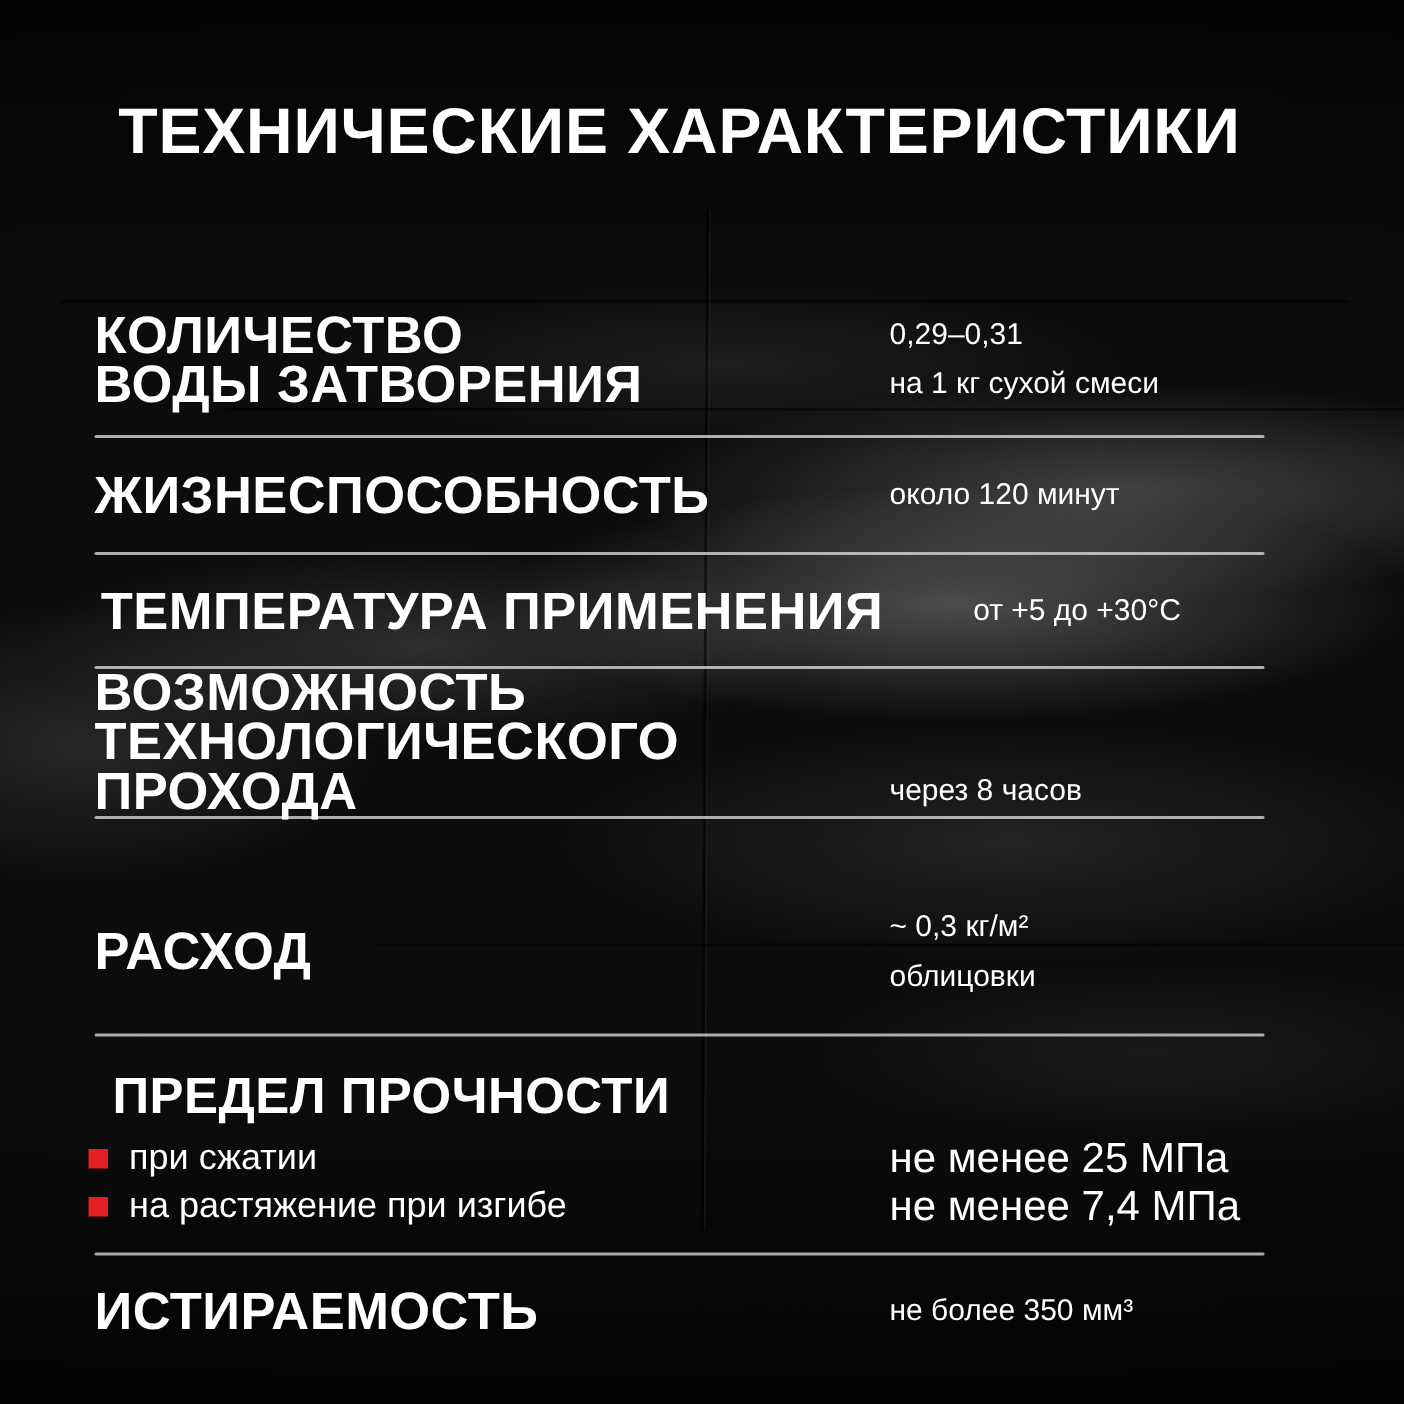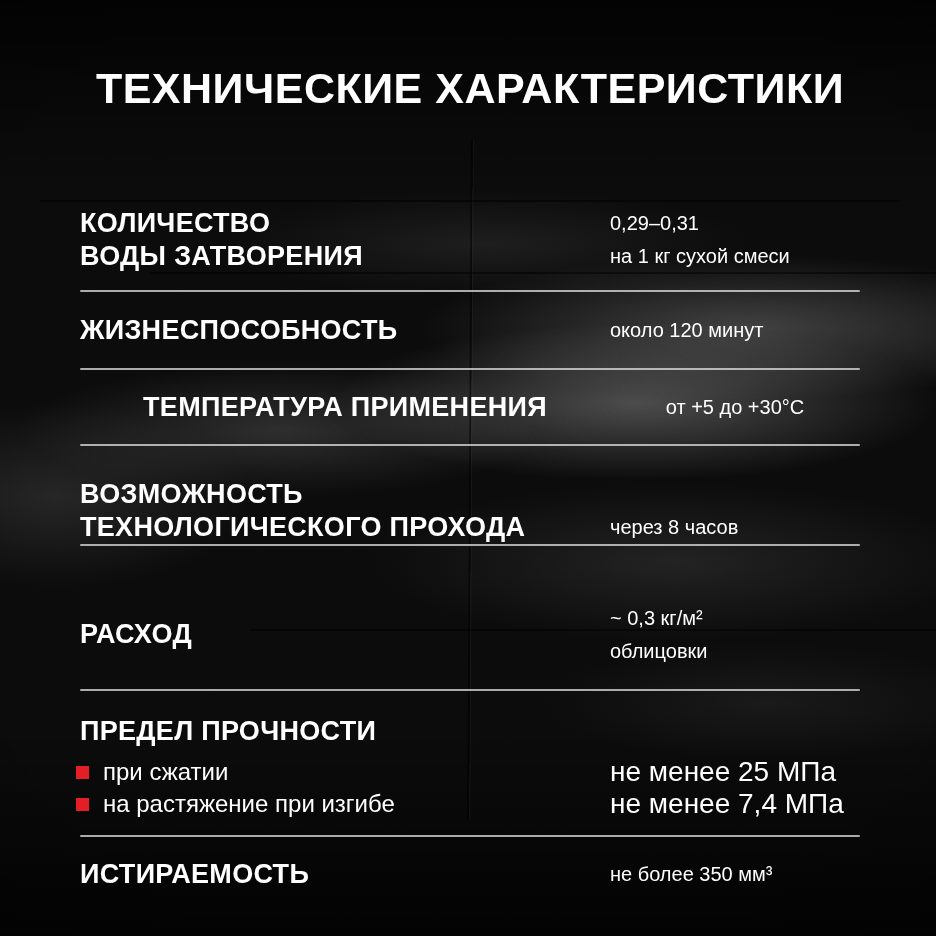--- a/index.html
+++ b/index.html
@@ -20,38 +20,38 @@
       radial-gradient(34% 9% at 82% 75%, rgba(60,60,60,.28), rgba(60,60,60,0) 70%);
   }
   .noise{position:absolute;left:0;top:0;width:936px;height:936px;mix-blend-mode:overlay;opacity:.9;pointer-events:none;}
   .seam{position:absolute;pointer-events:none;}
   .seam-v{left:469px;top:140px;height:680px;width:2px;background:rgba(0,0,0,.55);box-shadow:1px 0 0 rgba(255,255,255,.05);transform:rotate(.3deg);}
   .seam-h{left:0;right:0;height:2px;background:rgba(0,0,0,.5);}
   .seam-h1{top:200px;left:40px;width:860px;}
   .seam-h2{top:272px;left:150px;width:786px;}
   .seam-h3{top:629px;left:250px;width:686px;}
 
-  .content{position:absolute;left:80px;top:0;width:780px;}
+  .content{position:absolute;left:63px;top:0;width:780px;}
   .title{
     margin:64px 0 0 0;height:48px;line-height:48px;
     font-size:43px;font-weight:700;letter-spacing:.5px;
     text-align:center;white-space:nowrap;color:#fff;
   }
   .spec-table{margin-top:78px;}
   .row{display:flex;align-items:center;}
   .row.align-top{align-items:flex-end;padding-top:20px;box-sizing:border-box;}
   .h-r1{height:100px;} .h-r2{height:76px;} .h-r3{height:74px;text-align:center;}
   .h-r4{height:98px;} .h-r5{height:109px;margin-top:34px;} .h-r7{height:74px;}
-  .row-label{width:530px;font-size:27px;font-weight:700;line-height:33px;letter-spacing:.3px;}
+  .row-label{width:530px;font-size:35px;font-weight:700;line-height:33px;letter-spacing:.3px;}
   .row-value{width:250px;font-size:20px;font-weight:400;line-height:33px;}
   .row-value div{white-space:nowrap;}
   .divider{height:2px;background:rgba(225,225,225,.75);border-radius:1px;}
 
   .section{height:144px;box-sizing:border-box;padding-top:24px;}
-  .section-heading{font-size:27px;font-weight:700;line-height:33px;letter-spacing:.3px;}
+  .section-heading{font-size:34px;font-weight:700;line-height:33px;letter-spacing:.3px;margin-left:12px;}
   .bullet-list{margin-top:8px;}
   .bullet-row{display:flex;align-items:center;height:32px;}
   .bullet-sq{width:13px;height:13px;background:#e31e24;margin-left:-4px;margin-right:14px;flex:0 0 auto;}
   .bullet-label{flex:1;font-size:24px;font-weight:400;line-height:32px;white-space:nowrap;}
   .bullet-value{width:250px;font-size:28px;font-weight:400;line-height:32px;white-space:nowrap;}
 </style>
 </head>
 <body>
 
 <svg class="noise" width="936" height="936" xmlns="http://www.w3.org/2000/svg" aria-hidden="true">

